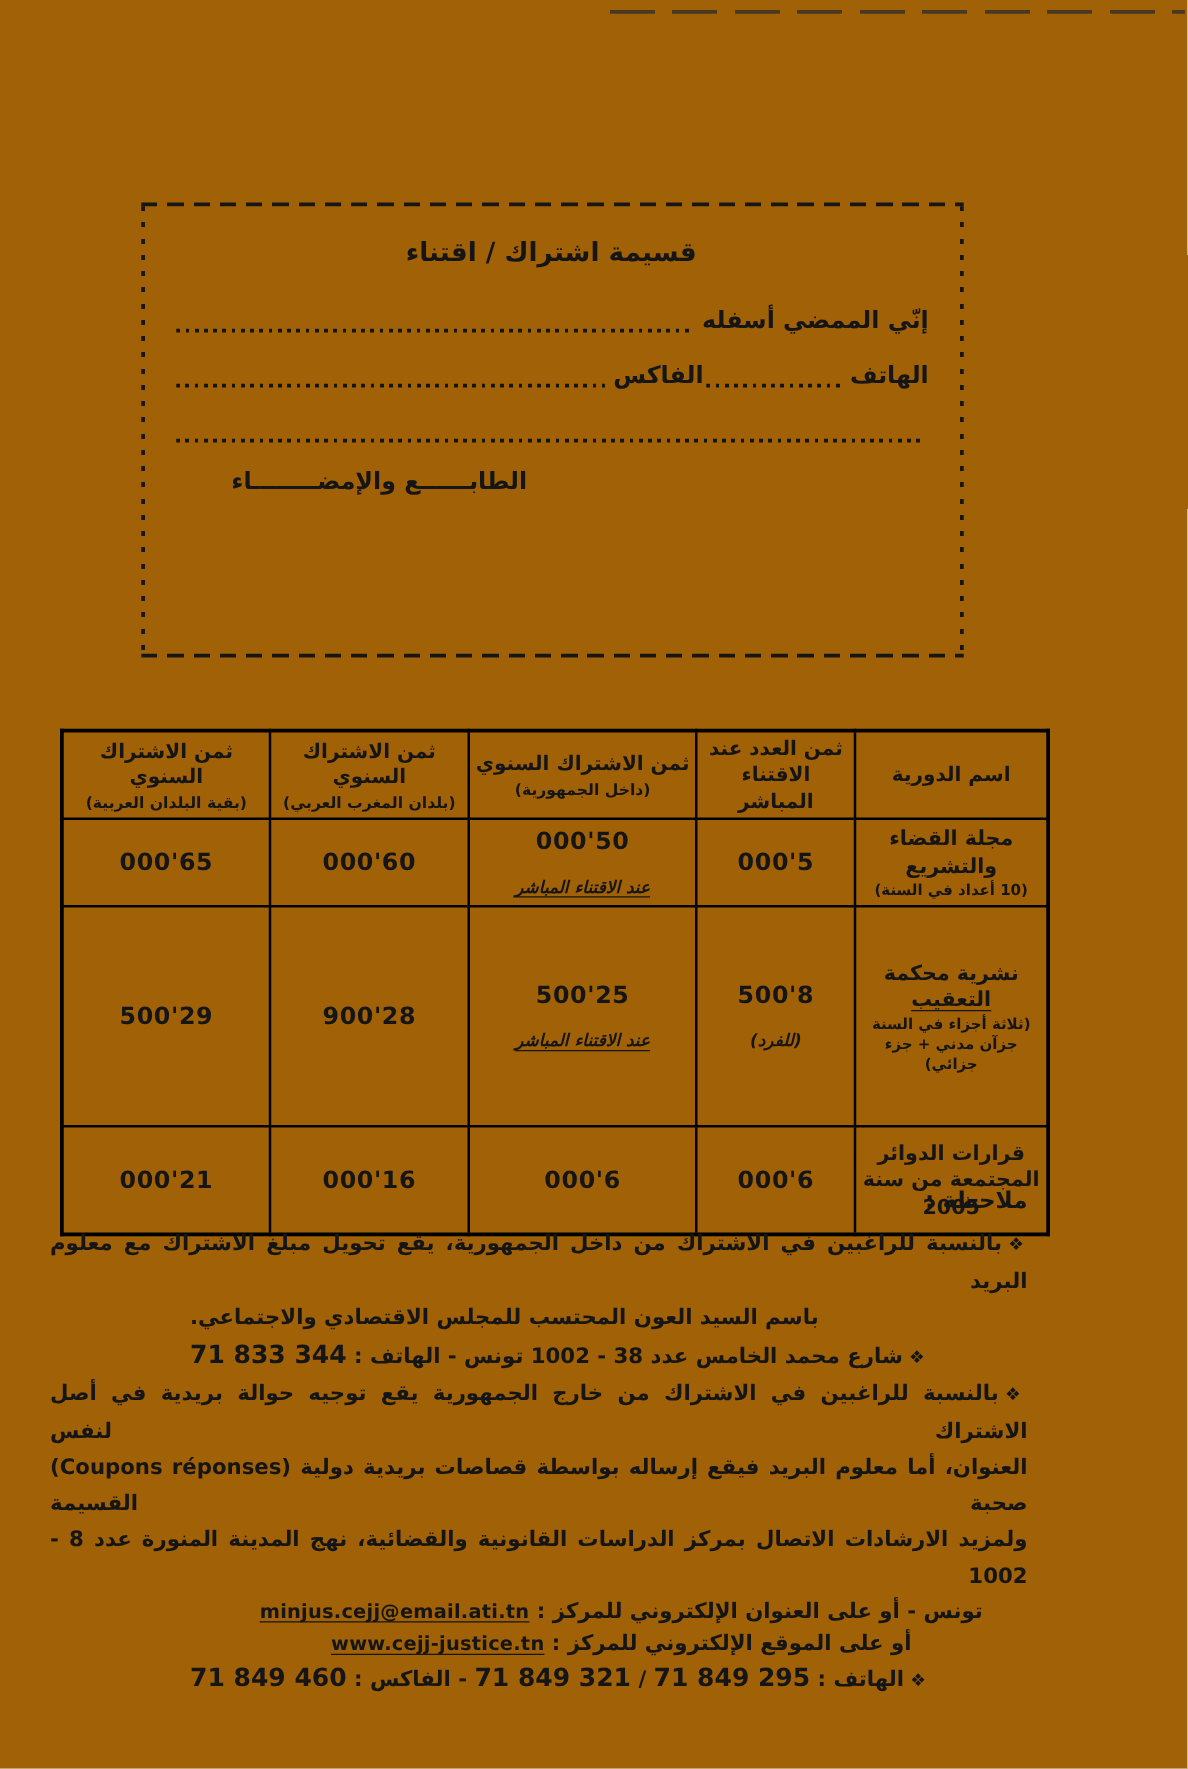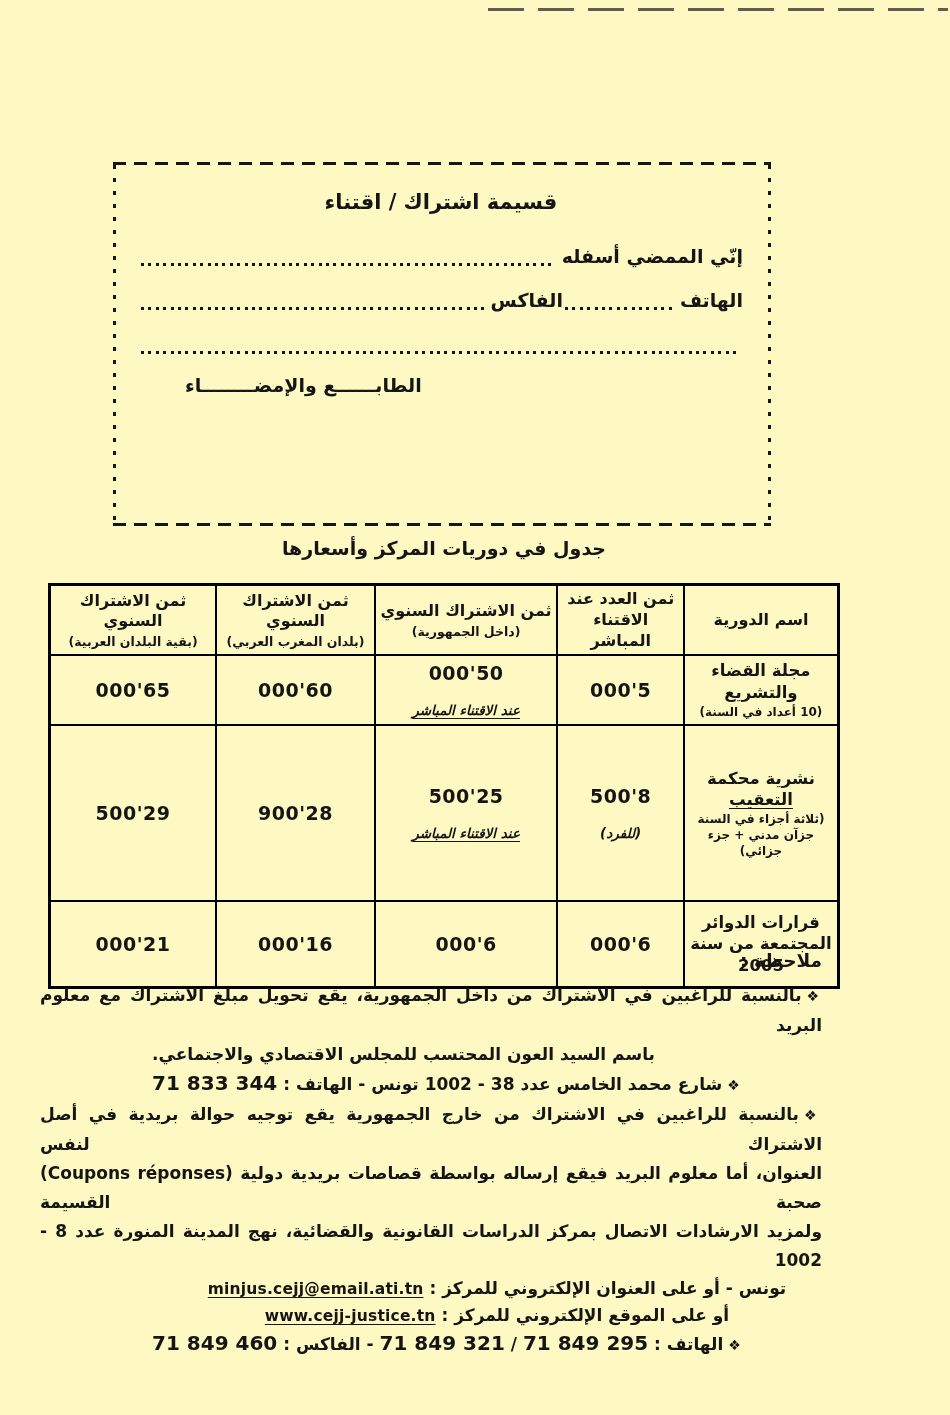--- a/index.html
+++ b/index.html
@@ -1,16 +1,16 @@
 <!DOCTYPE html>
 <html lang="ar"><head>
 <meta charset="utf-8">
 <style>
   html,body{margin:0;padding:0;background:#fff;}
-  .page{position:relative;width:950px;height:1415px;background:#fef9c3;overflow:hidden;
+  .page{position:relative;width:950px;height:1415px;background:#a16207;overflow:hidden;
         font-family:"DejaVu Sans",sans-serif;font-weight:bold;color:#151515;}
   .artifact-top{position:absolute;top:8px;right:2px;width:460px;height:3px;opacity:.75;
         background:repeating-linear-gradient(to right,#2b2b2b 0 36px,transparent 36px 50px);}
   
   .voucher{position:absolute;left:113px;top:162px;width:658px;height:364px;}
   .edge-top,.edge-bottom{position:absolute;left:0;right:0;height:3px;
         background:repeating-linear-gradient(to right,#161616 0 13px,transparent 13px 21px);}
   .edge-top{top:0}.edge-bottom{bottom:0}
   .edge-left,.edge-right{position:absolute;top:3px;bottom:3px;width:3px;
         background:repeating-linear-gradient(to bottom,#161616 0 4px,transparent 4px 13px);}
@@ -79,21 +79,20 @@
         <span class="flabel">الفاكس</span>
         <span class="leader"></span>
       </div>
       <div class="fline">
         <span class="leader"></span>
       </div>
       <div class="stamp">الطابــــــع والإمضــــــــاء</div>
     </div>
   </div>
 
-  <div class="table-title">جدول في دوريات المركز وأسعارها</div>
 
   <table class="price-table">
     <colgroup>
       <col class="col-name">
         <col class="col-issue">
         <col class="col-dom">
         <col class="col-magh">
         <col class="col-arab">
     </colgroup>
     <tbody>

